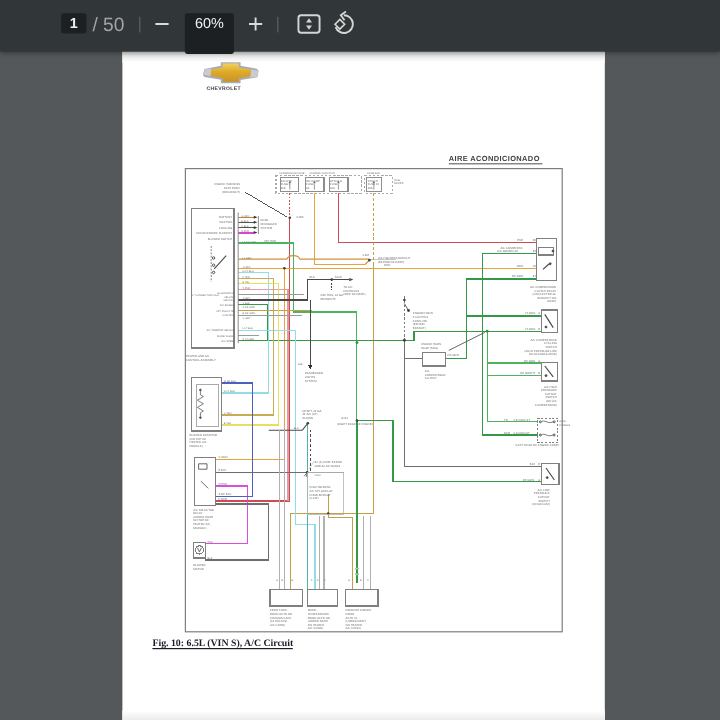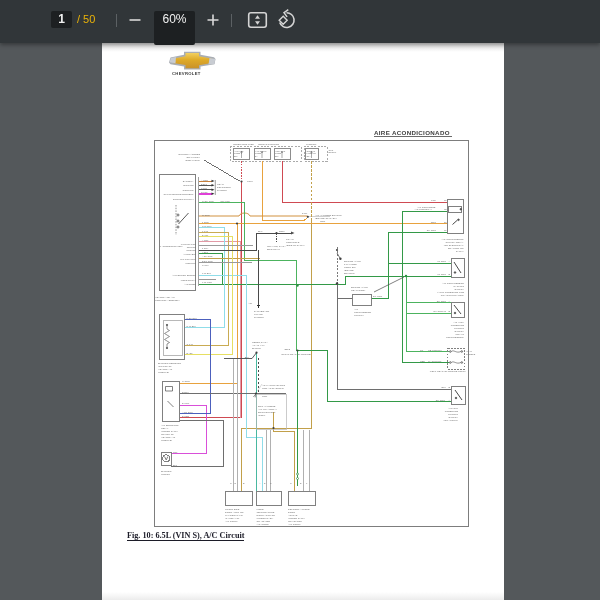--- a/index.html
+++ b/index.html
@@ -1,21 +1,21 @@
 <!DOCTYPE html>
 <html><head>
 <meta charset="utf-8">
 <style>
   html,body{margin:0;padding:0;width:600px;height:600px;overflow:hidden;
     font-family:"Liberation Sans",sans-serif;background:#54585b;}
   #toolbar{position:absolute;left:0;top:0;width:600px;height:43px;
     background:#313639;box-shadow:0 2px 4px rgba(0,0,0,.35);z-index:5;}
   .tb-box{position:absolute;background:#1d2022;color:#f1f1f1;font-size:12px;
     text-align:center;border-radius:2px;}
-  .tb-txt{position:absolute;color:#eab308;font-size:11px;}
+  .tb-txt{position:absolute;color:#a3a3a3;font-size:16px;}
   .tb-sep{position:absolute;width:1px;background:#5c6164;}
   #page{position:absolute;left:102px;top:43px;width:402px;height:557px;
     background:#ffffff;z-index:1;}
   #page-topshade{position:absolute;left:102px;top:43px;width:402px;height:9px;
     background:linear-gradient(#d9d9d9,#ffffff);z-index:2;}
   #page-botshade{position:absolute;left:102px;top:592px;width:402px;height:8px;
     background:linear-gradient(#ffffff,#ececec);z-index:2;}
   #dia{position:absolute;left:0;top:0;z-index:3;}
   #caption{position:absolute;left:127px;top:531px;z-index:4;
     font-family:"Liberation Serif",serif;font-weight:bold;font-size:8.2px;

